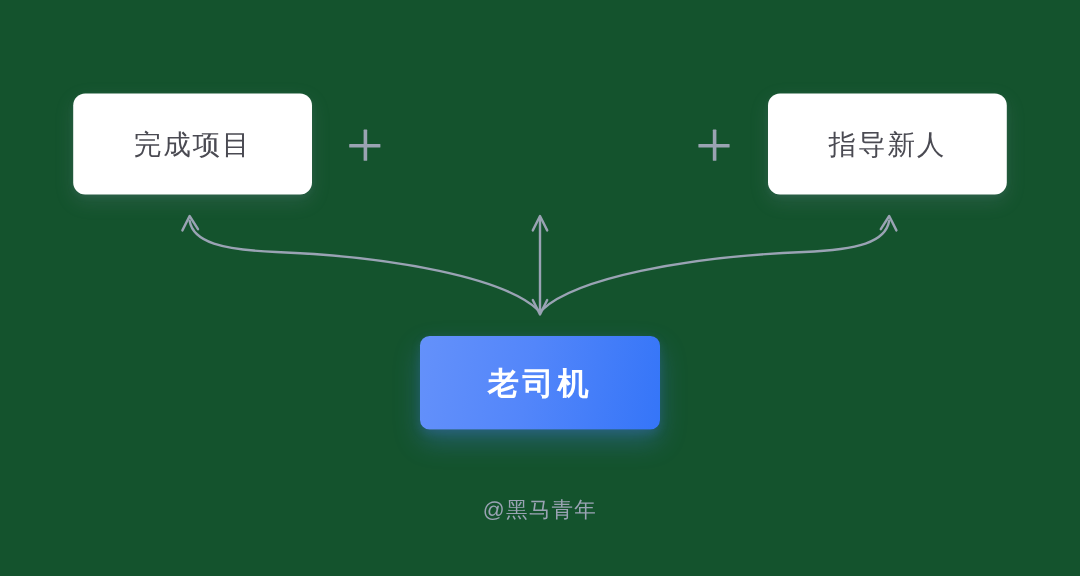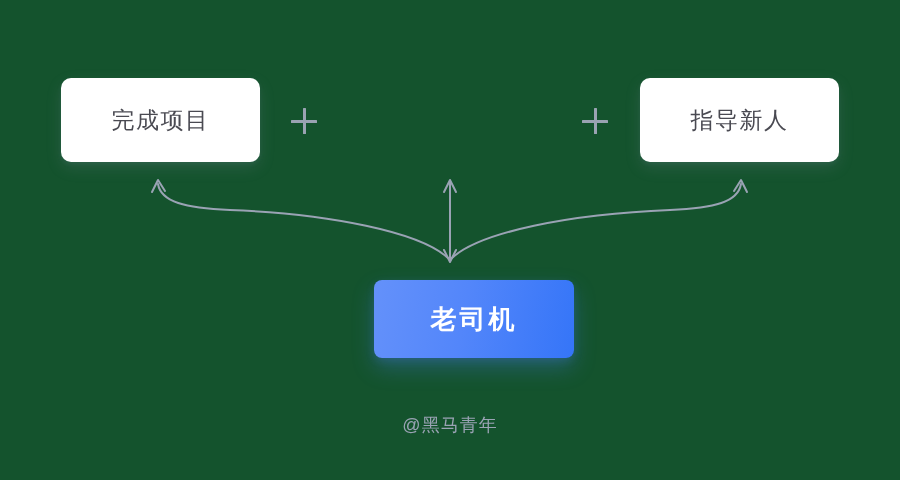--- a/index.html
+++ b/index.html
@@ -95,21 +95,20 @@
     border-radius: 8px;
     background: linear-gradient(100deg, #6491fa 0%, #5386fa 45%, #3575f8 100%);
     box-shadow: 0 10px 22px rgba(72, 122, 246, 0.30),
                 0 3px 8px rgba(72, 122, 246, 0.18);
     display: flex;
     align-items: center;
     justify-content: center;
     border: none;
     padding: 0;
     box-sizing: border-box;
-    margin-left: 24px;
   }
   #result-label {
     font-size: 26px;
     color: #ffffff;
     font-weight: bold;
     letter-spacing: 3px;
     line-height: 1;
     white-space: nowrap;
   }
 

